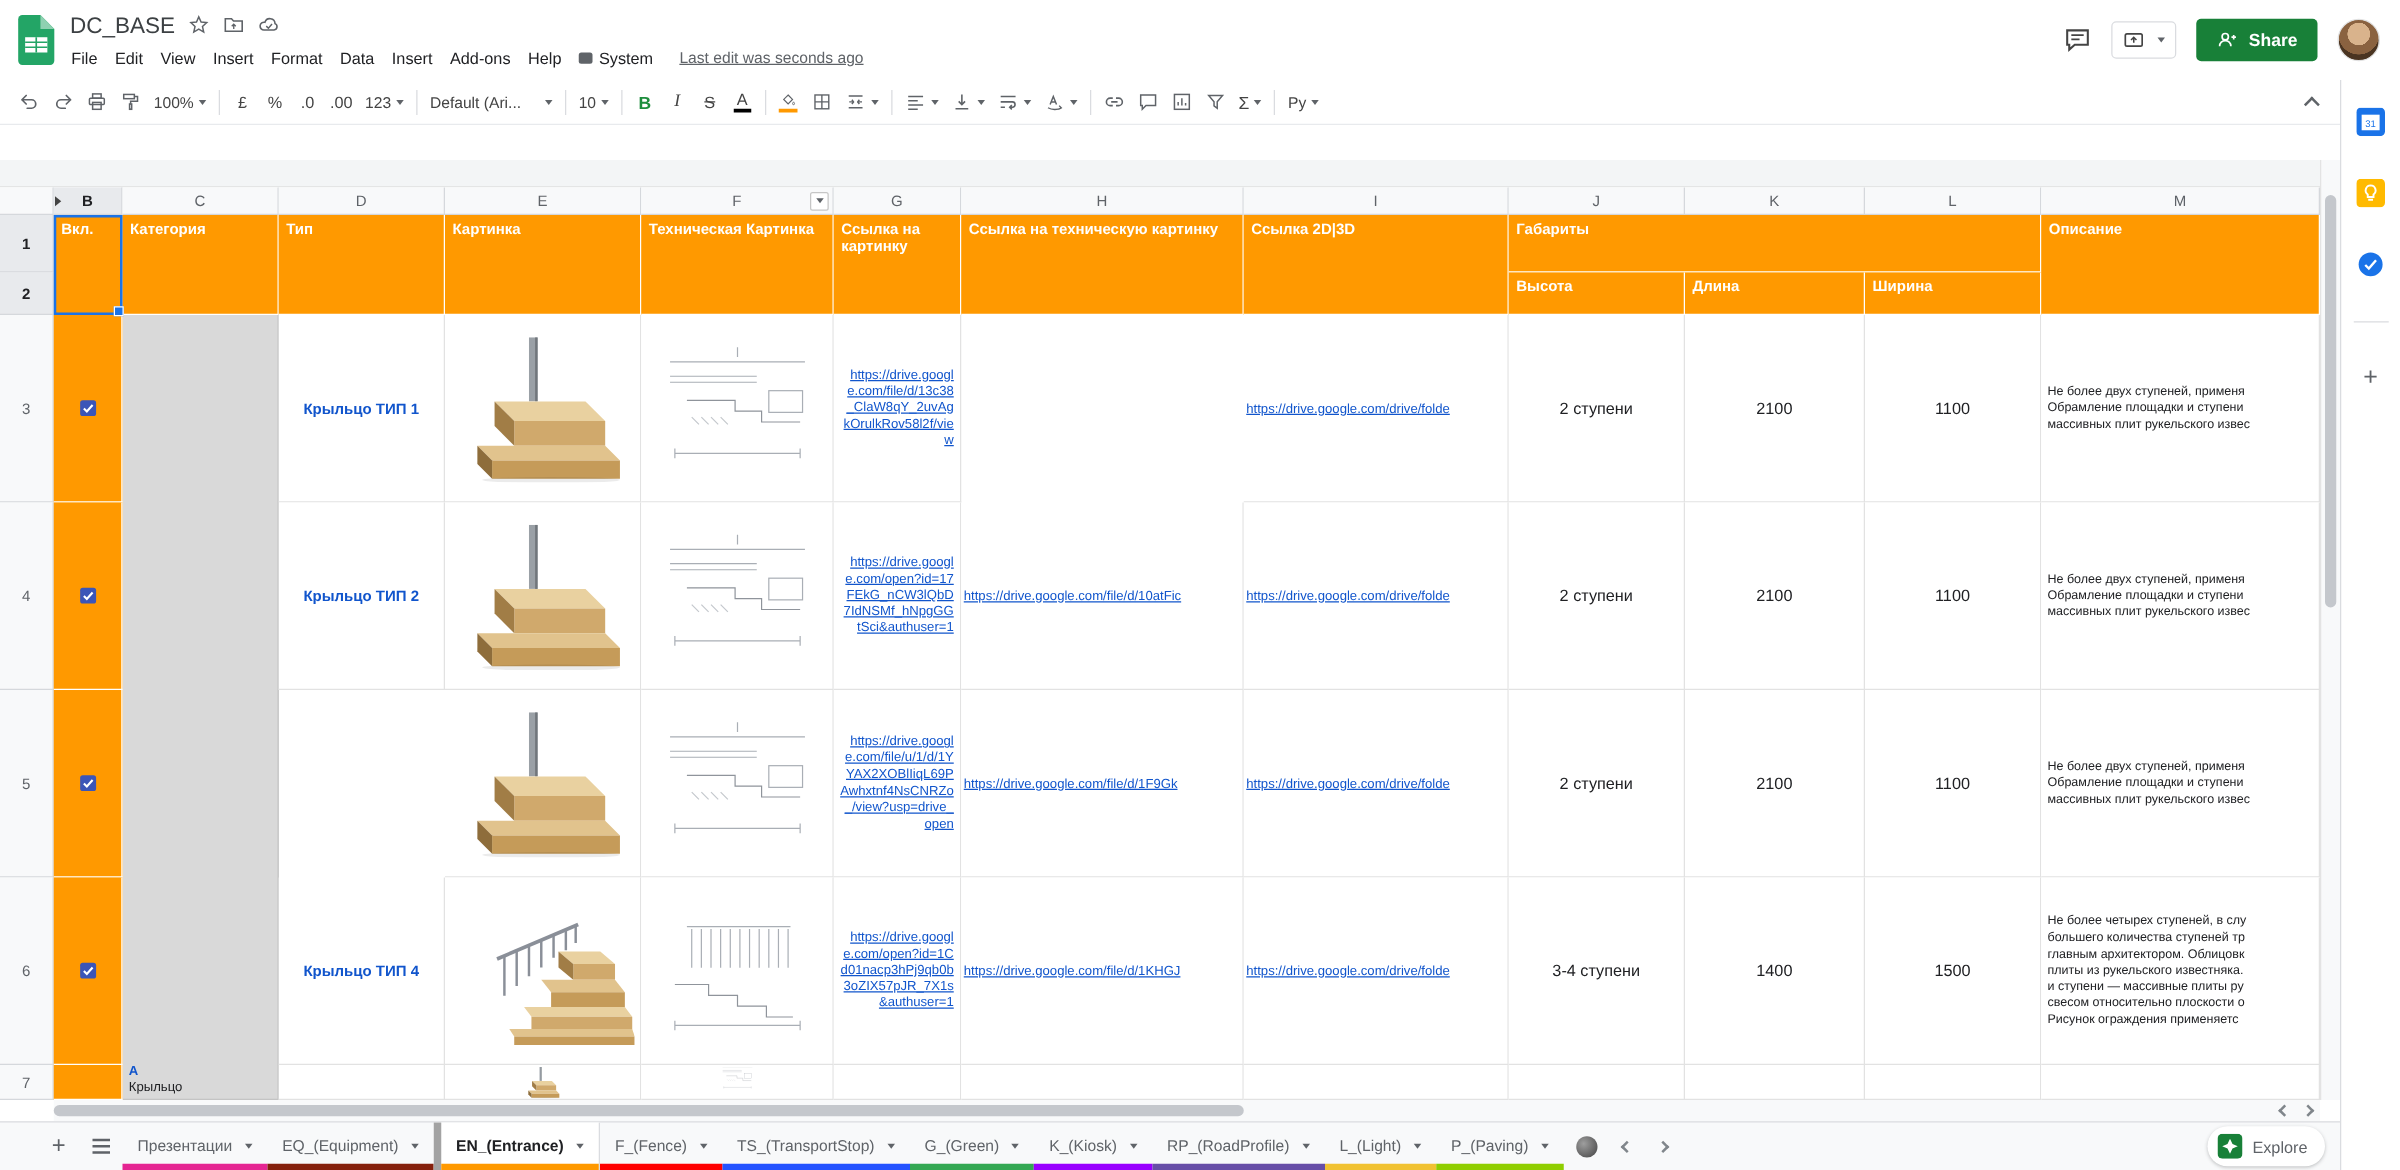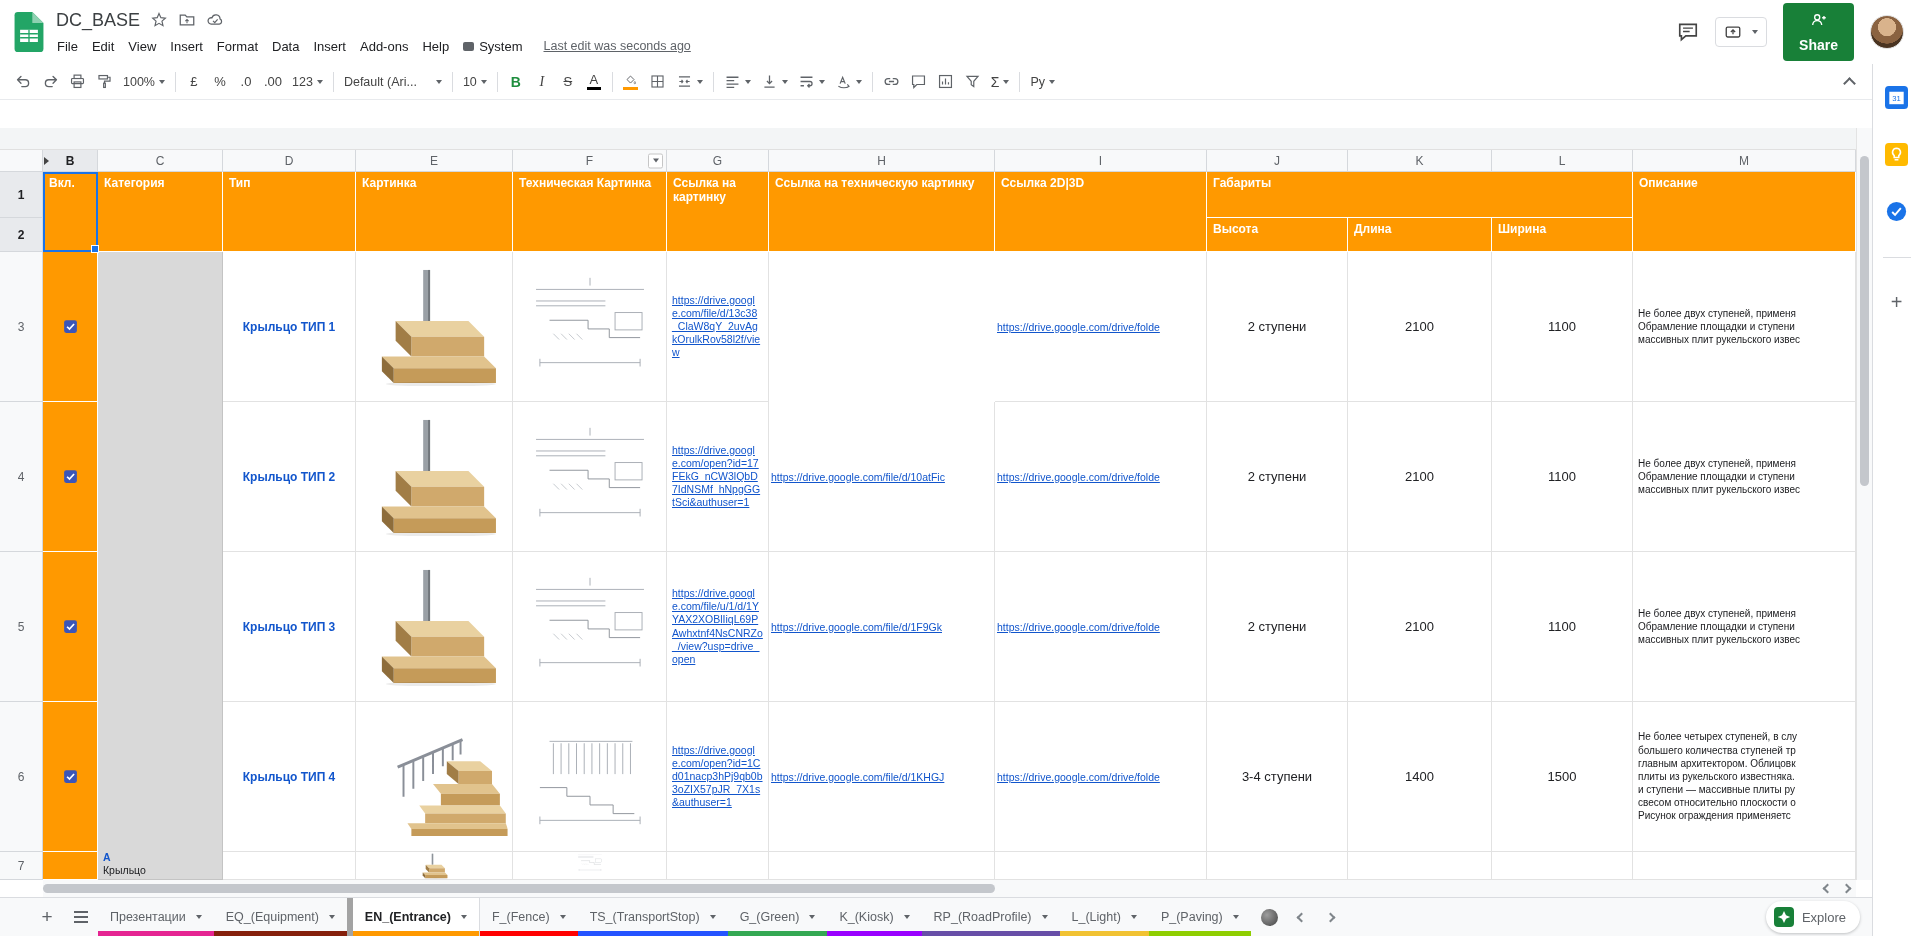--- a/index.html
+++ b/index.html
@@ -60,21 +60,21 @@
   .hcell{background:#ff9900;color:#fff;font-weight:bold;font-size:12px;padding:4px 6px;border-right:1px solid #fff;border-bottom:1px solid #fff;line-height:1.2;overflow:hidden}
   .cell{position:relative;background:#fff;border-right:1px solid #e2e2e2;border-bottom:1px solid #e2e2e2;overflow:hidden}
   .cb{background:#ff9900;border-right:1px solid #fff;border-bottom:1px solid #fff;display:flex;align-items:center;justify-content:center}
   .cbx{width:17px;height:17px}
   .cat{background:#d9d9d9;border-right:1px solid #c4c4c4;border-bottom:1px solid #c4c4c4;position:relative}
   .cat-text{position:absolute;left:5px;bottom:2px;font-size:10.5px;line-height:1.25}
   .cat-letter{color:#1155cc;font-weight:bold}
   .type{display:flex;align-items:center;justify-content:center;color:#1155cc;font-weight:bold;font-size:12px;text-align:center}
   .imgc{display:flex;align-items:center;justify-content:center}
   .glink{display:flex;align-items:center;justify-content:center;padding:2px 5px}
-  .glink .lnk{width:100%;font-size:10.5px;line-height:1.25;text-align:left;word-break:break-all}
+  .glink .lnk{width:100%;font-size:10.5px;line-height:1.25;text-align:right;word-break:break-all}
   .hlink{display:flex;align-items:center;padding:0 2px;white-space:nowrap}
   .hlink .lnk{font-size:10.5px}
   .lnk{color:#1155cc;text-decoration:underline}
   .num{display:flex;align-items:center;justify-content:center;font-size:13px}
   .desc{display:flex;align-items:center;padding:2px 5px;font-size:10px;line-height:1.32;white-space:pre-line}
   .sel{border:2px solid #1a73e8;z-index:4;pointer-events:none;position:relative}
   .sel::after{content:"";position:absolute;right:-3px;bottom:-3px;width:6px;height:6px;background:#1a73e8;border:1px solid #fff}
 
   
   .vsb{position:absolute;top:128px;right:48px;width:16px;height:752px;background:#f8f9fa;border-left:1px solid #e3e3e3}
@@ -314,21 +314,21 @@
     <div class="top-right">
       <svg class="tb-ic" style="width:22px;height:22px">
           <use href="#ic-bubble"></use>
         </svg>
       <span class="present-btn">
         <svg style="width:18px;height:18px">
             <use href="#ic-present"></use>
           </svg>
         <span class="caret"></span>
       </span>
-      <span class="share-btn" style="background-color: rgb(24, 128, 56); flex-direction: column;">
+      <span class="share-btn" style="background-color: rgb(24, 128, 56);">
         <svg style="width:18px;height:18px">
             <use href="#ic-person-add"></use>
           </svg>
         <span>Share</span>
       </span>
       <span class="avatar"></span>
     </div>
   </header>
 
   <div class="toolbar">
@@ -613,21 +613,20 @@
     <div class="cell num" style="grid-area:5/12/6/13">1100</div>
     <div class="cell desc" style="grid-area:5/13/6/14">Не более двух ступеней, применя
 Обрамление площадки и ступени
 массивных плит рукельского извес</div>
 
     <div class="cell cb" style="grid-area:6/2/7/3">
         <svg class="cbx">
           <use href="#ic-checkbox"></use>
         </svg>
       </div>
-    <div class="cell type" style="grid-area:6/4/7/5">Крыльцо ТИП 3</div>
     <div class="cell imgc" style="grid-area:6/5/7/6">
         <svg width="148" height="118" viewBox="0 0 150 120">
           <use href="#porch2"></use>
         </svg>
       </div>
     <div class="cell imgc" style="grid-area:6/6/7/7">
         <svg width="136" height="106" viewBox="0 0 140 110">
           <use href="#tech2"></use>
         </svg>
       </div>

